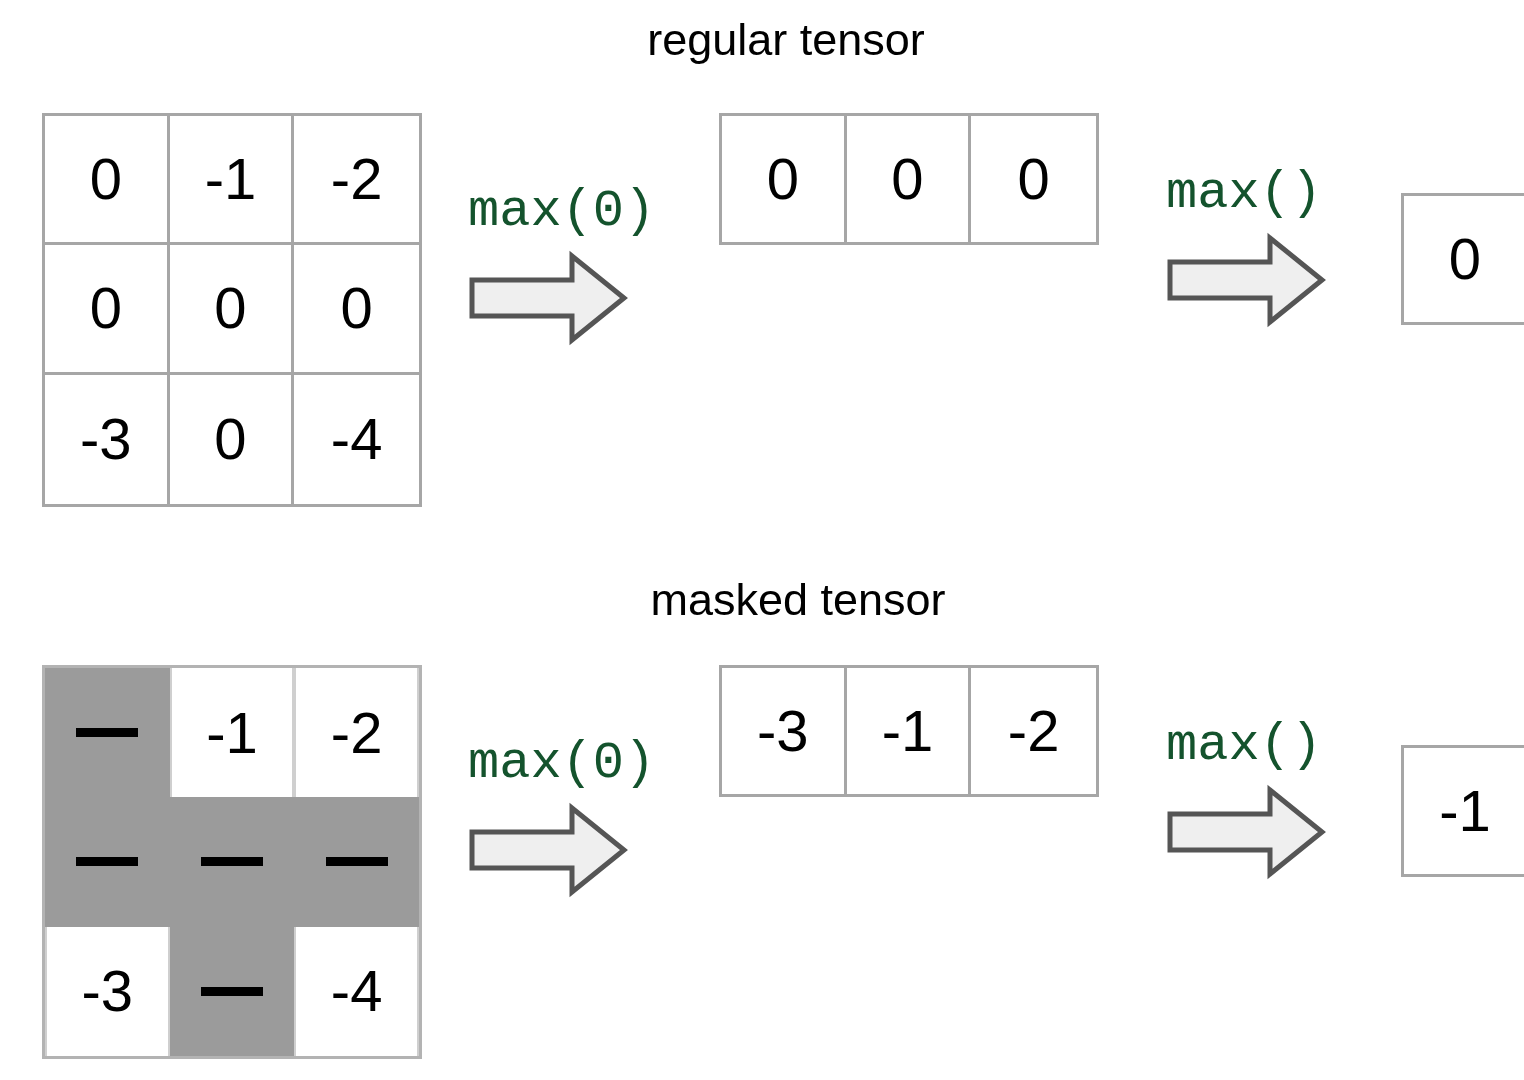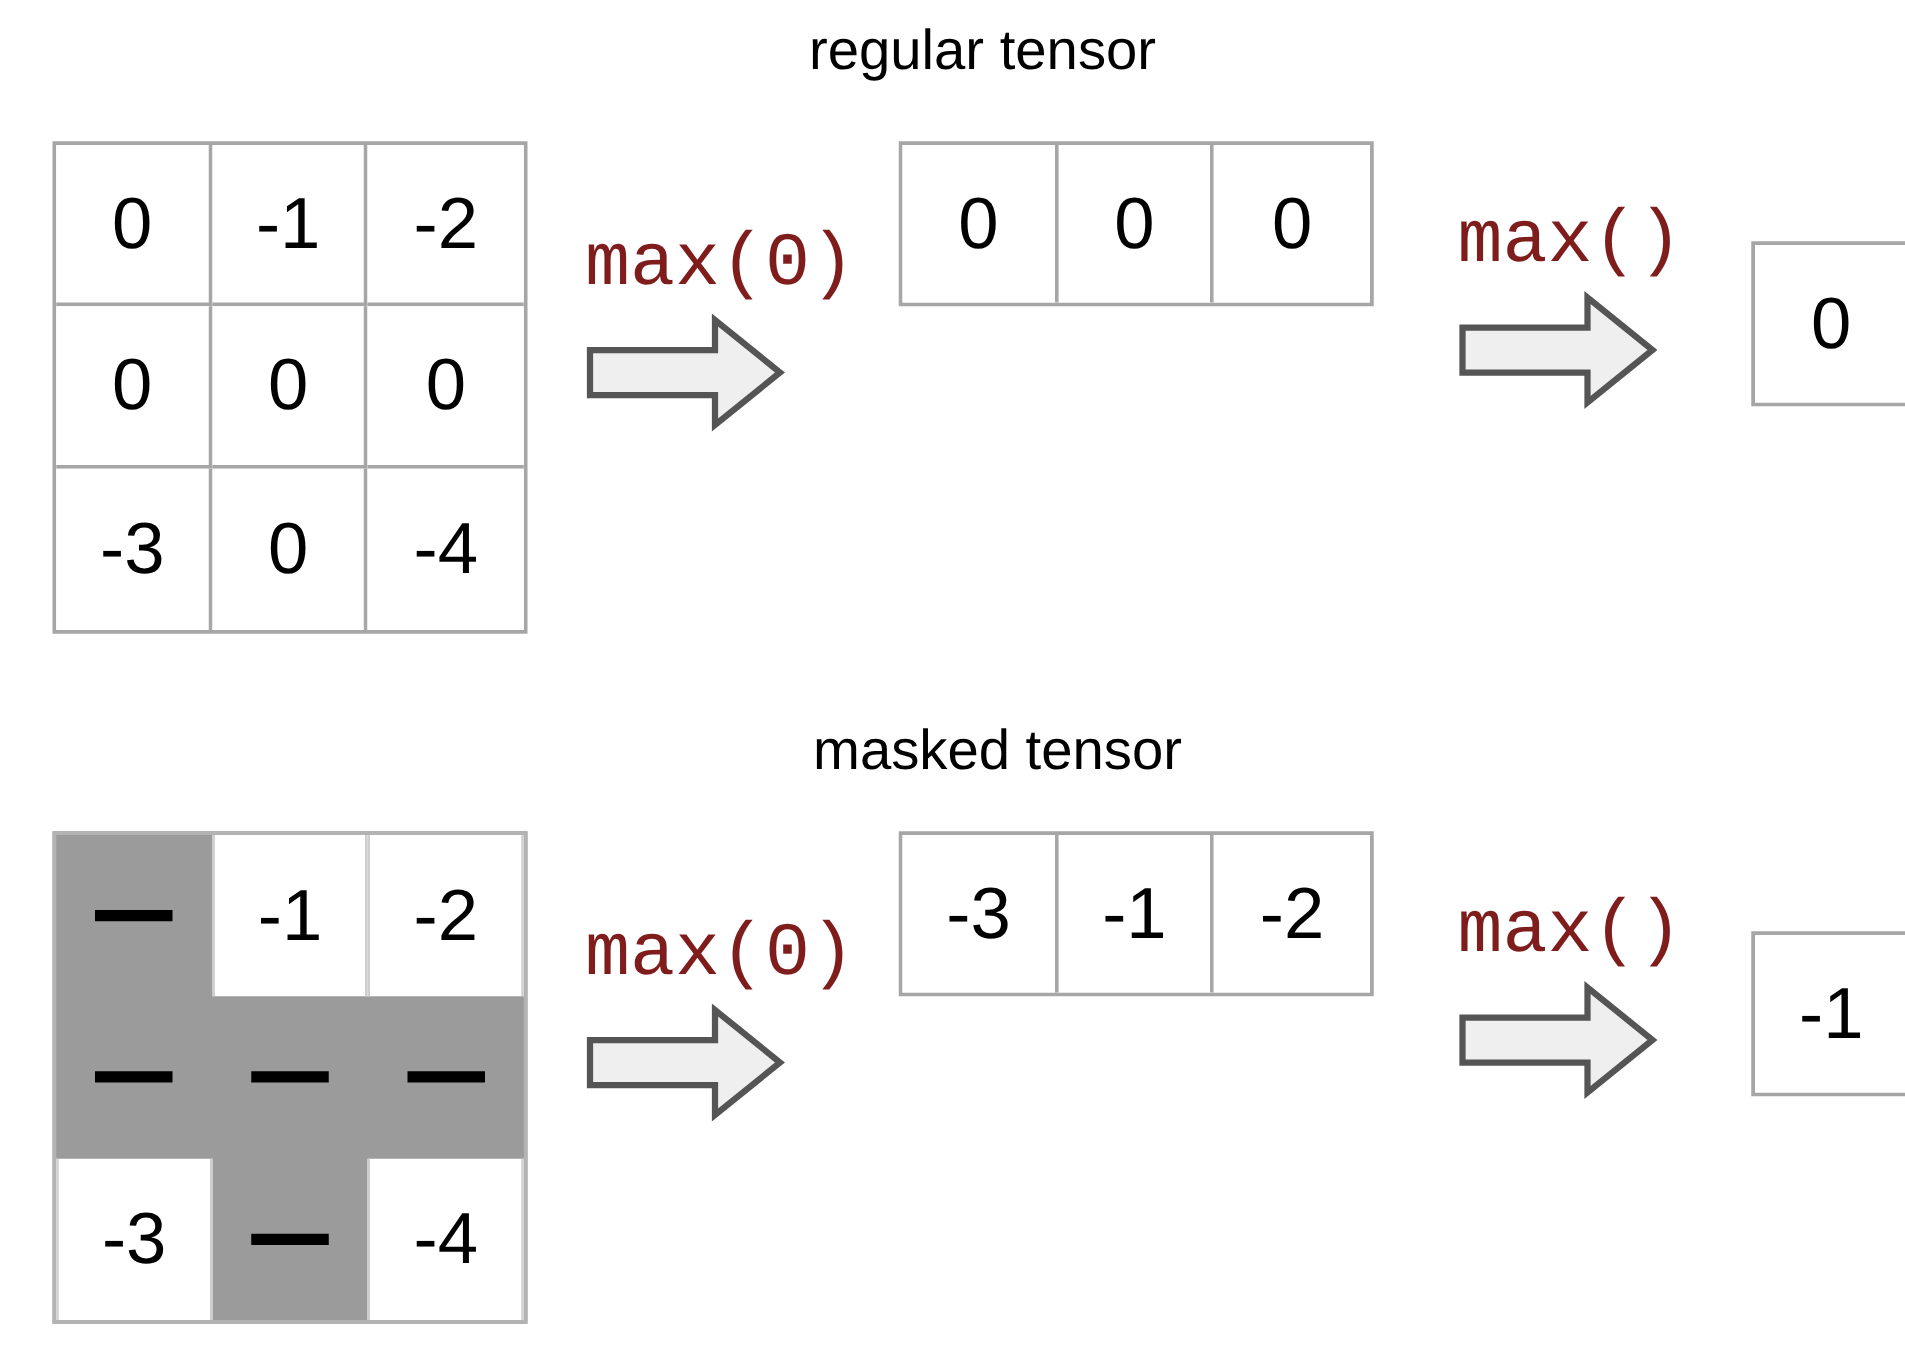--- a/index.html
+++ b/index.html
@@ -111,23 +111,23 @@
   }
   #scalar-regular { left: 1377px; top: 193px; width: 128px; height: 132px; }
   #scalar-masked  { left: 1377px; top: 745px; width: 128px; height: 132px; }
 
   
   .op {
     position: absolute;
   }
   .op-label {
     font-family: "Liberation Mono", monospace;
-    font-size: 60px;
+    font-size: 52px;
     line-height: 48px;
-    color: #7f1d1d;
+    color: #14532d;
     white-space: nowrap;
     text-align: left;
   }
   .op-arrow {
     display: block;
     margin-top: 12px;
   }
 
   #op-regular-axis { left: 444px; top: 188px; }
   #op-regular-all  { left: 1142px; top: 170px; }

